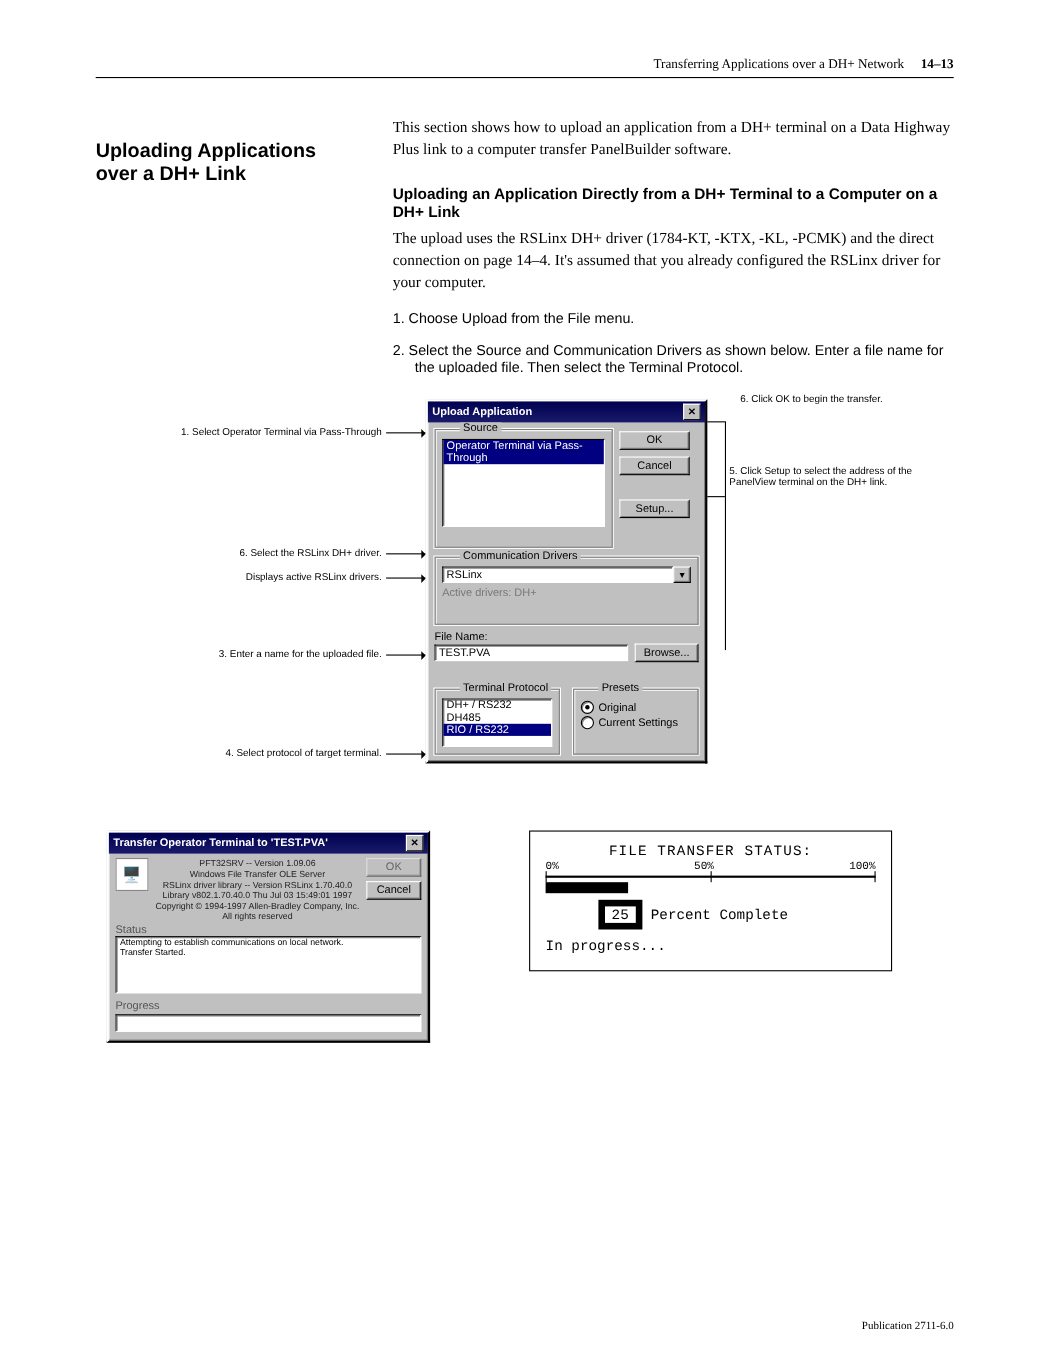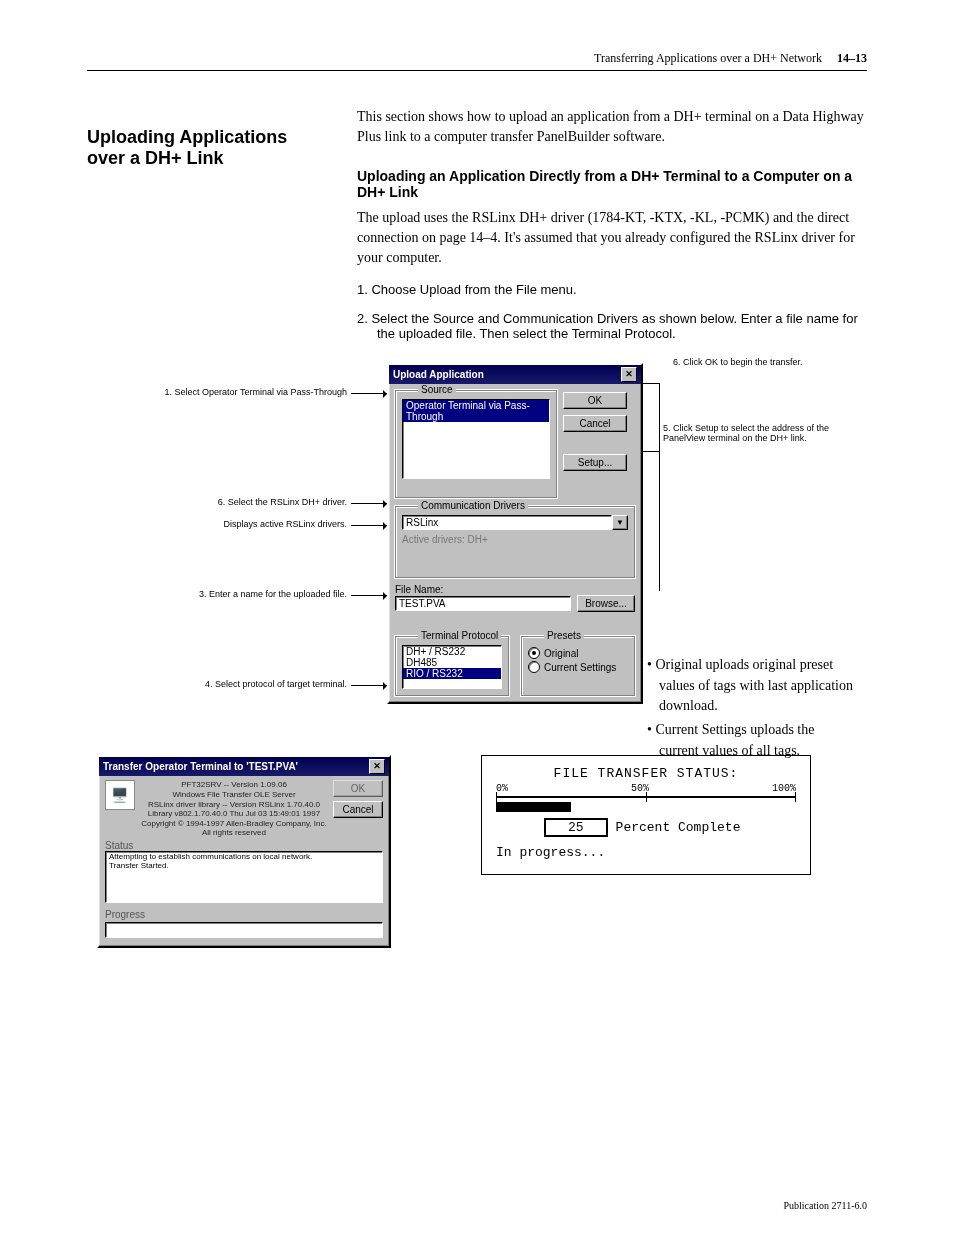--- a/index.html
+++ b/index.html
@@ -198,21 +198,21 @@
     position:relative;height:2px;background:#000;margin:2px 0 4px;
   }
   .lcd .bar-track::before,.lcd .bar-track::after{
     content:"";position:absolute;top:-4px;width:1px;height:10px;background:#000;
   }
   .lcd .bar-track::before{left:0;}
   .lcd .bar-track::after{right:0;}
   .lcd .bar-mid{position:absolute;left:50%;top:-4px;width:1px;height:10px;background:#000;}
   .lcd .fillbar{height:10px;background:#000;width:25%;}
   .lcd .pct-row{display:flex;align-items:center;gap:8px;margin-top:6px;}
-  .lcd .pct-box{border:2px solid #000000;padding:0 22px;}
+  .lcd .pct-box{border:6px solid #000000;padding:0 6px;}
   .bullet{
     font-size:14px;
     line-height:1.45;
     padding-left:16px;
     text-indent:-12px;
     margin-top:4px;
   }
   .smalltxt{font-size:10px;}
 </style>
 </head>
@@ -283,21 +283,21 @@
           </div>
         </div>
         <div style="width:72px; padding:8px 6px 0 0; display:flex; flex-direction:column; gap:6px;">
           <div class="btn95">OK</div>
           <div class="btn95">Cancel</div>
           <div style="height:10px;"></div>
           <div class="btn95">Setup...</div>
         </div>
       </div>
 
-      <div class="grp" style="margin-top:2px; padding-bottom:32px;">
+      <div class="grp" style="margin-top:2px; padding-bottom:22px;">
         <span class="grp-label">Communication Drivers</span>
         <div class="combo">
           <div class="field">RSLinx</div>
           <div class="drop">▼</div>
         </div>
         <div class="smalltxt muted-row" style="margin-top:4px;">Active drivers: DH+</div>
       </div>
 
       <div style="margin:4px 6px 0;">
         <div class="smalltxt">File Name:</div>
@@ -323,24 +323,20 @@
             <span>Original</span>
           </div>
           <div class="radio">
             <span class="dot"></span>
             <span>Current Settings</span>
           </div>
         </div>
       </div>
     </div>
 
-    <div style="position:absolute; left:556px; top:300px; width:210px;">
-      <div class="bullet">• <span>Original uploads original preset values of tags with last application download.</span></div>
-      <div class="bullet">• <span>Current Settings uploads the current values of all tags.</span></div>
-    </div>
   </div>
 
 
   <div style="display:flex; gap:90px; margin-top:14px; align-items:flex-start;">
 
     <div class="win95" style="width:290px; margin-left:10px;">
       <div class="titlebar">
         <span>Transfer Operator Terminal to 'TEST.PVA'</span>
         <span class="xbtn">✕</span>
       </div>

